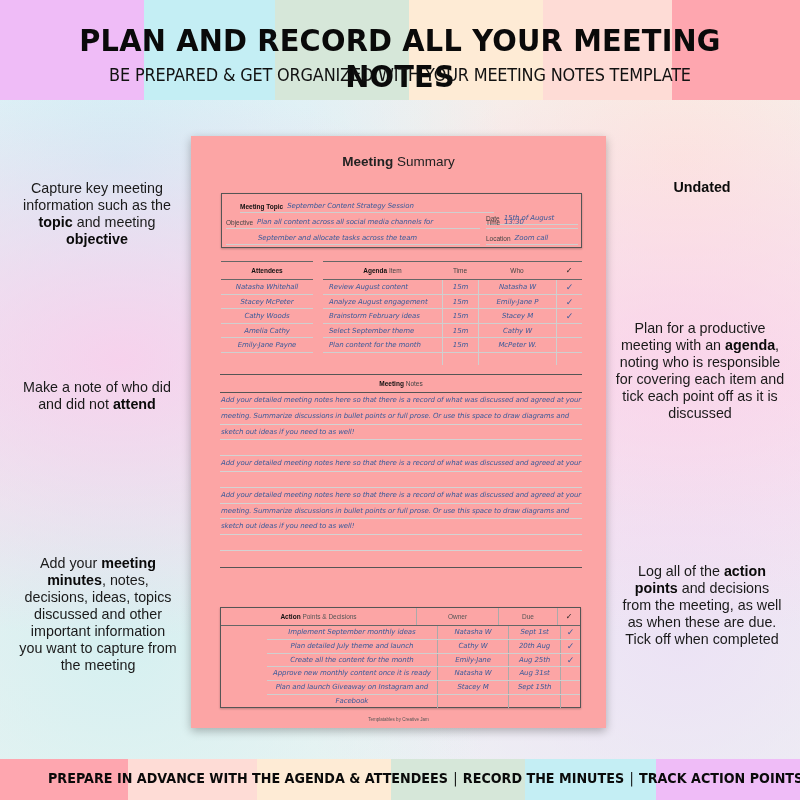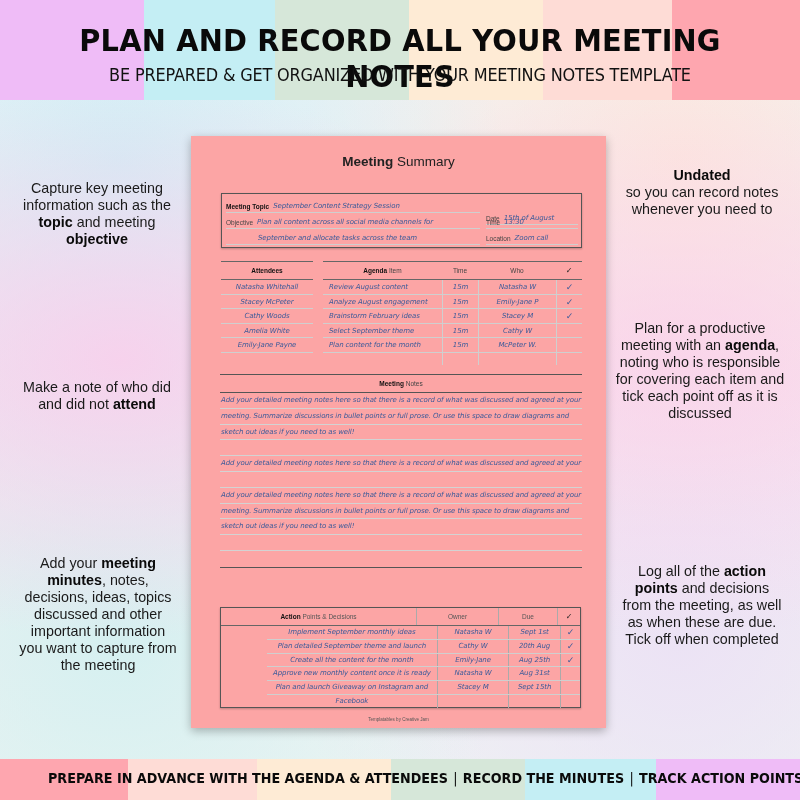--- a/index.html
+++ b/index.html
@@ -124,37 +124,37 @@
 <div class="callout" style="left:22px;top:180px;width:150px;">
   <span>Capture key meeting information such as the </span><b>topic</b><span> and meeting </span><b>objective</b>
 </div>
 <div class="callout" style="left:22px;top:379px;width:150px;">
   <span>Make a note of who did and did not </span><b>attend</b>
 </div>
 <div class="callout" style="left:18px;top:555px;width:160px;">
   <span>Add your </span><b>meeting minutes</b><span>, notes, decisions, ideas, topics discussed and other important information you want to capture from the meeting</span>
 </div>
 
-<div class="callout" style="left:622px;top:167px;width:160px;">
-  <b>Undated</b><br><span> so you can record notes whenever you need to</span>
+<div class="callout" style="left:622px;top:179px;width:160px;">
+  <b>Undated</b><br>
 </div>
 <div class="callout" style="left:614px;top:320px;width:172px;">
   <span>Plan for a productive meeting with an </span><b>agenda</b><span>, noting who is responsible for covering each item and tick each point off as it is discussed</span>
 </div>
 <div class="callout" style="left:622px;top:563px;width:160px;">
   <span>Log all of the </span><b>action points</b><span> and decisions from the meeting, as well as when these are due. Tick off when completed</span>
 </div>
 
 <div class="page">
   <div class="doc-title">
     <b>Meeting</b><span> Summary</span>
   </div>
 
   <div class="summary-box">
-    <div class="srow" style="left:4px;top:4px;width:254px;">
+    <div class="srow" style="left:18px;top:4px;width:254px;">
       <span class="lblb">Meeting Topic</span>
       <span class="hand">September Content Strategy Session</span>
     </div>
     <div class="srow" style="left:4px;top:20px;width:254px;">
       <span class="lbl">Objective</span>
       <span class="hand">Plan all content across all social media channels for</span>
     </div>
     <div class="srow" style="left:4px;top:36px;width:254px;padding-left:32px;">
       <span class="hand">September and allocate tasks across the team</span>
     </div>
@@ -170,21 +170,21 @@
       <span class="lbl">Location</span>
       <span class="hand">Zoom call</span>
     </div>
   </div>
 
   <div class="att">
     <div class="att-head">Attendees</div>
     <div class="att-row hand">Natasha Whitehall</div>
     <div class="att-row hand">Stacey McPeter</div>
     <div class="att-row hand">Cathy Woods</div>
-    <div class="att-row hand">Amelia White</div>
+    <div class="att-row hand">Amelia Cathy</div>
     <div class="att-row hand">Emily-Jane Payne</div>
   </div>
 
   <div class="ag">
     <div class="ag-head">
       <div class="c-item"><b>Agenda</b><span class="lbl"> Item</span></div>
       <div class="c-time lbl">Time</div>
       <div class="c-who lbl">Who</div>
       <div class="c-chk tick">✓</div>
     </div>
@@ -251,21 +251,21 @@
       <div class="a-due lbl">Due</div>
       <div class="a-chk tick" style="color:#222;font-weight:normal;font-size:8px;">✓</div>
     </div>
     <div class="act-row">
       <div class="a-item hand">Implement September monthly ideas</div>
       <div class="a-own hand">Natasha W</div>
       <div class="a-due hand">Sept 1st</div>
       <div class="a-chk tick">✓</div>
     </div>
     <div class="act-row">
-      <div class="a-item hand">Plan detailed September theme and launch</div>
+      <div class="a-item hand">Plan detailed July theme and launch</div>
       <div class="a-own hand">Cathy W</div>
       <div class="a-due hand">20th Aug</div>
       <div class="a-chk tick">✓</div>
     </div>
     <div class="act-row">
       <div class="a-item hand">Create all the content for the month</div>
       <div class="a-own hand">Emily-Jane</div>
       <div class="a-due hand">Aug 25th</div>
       <div class="a-chk tick">✓</div>
     </div>

